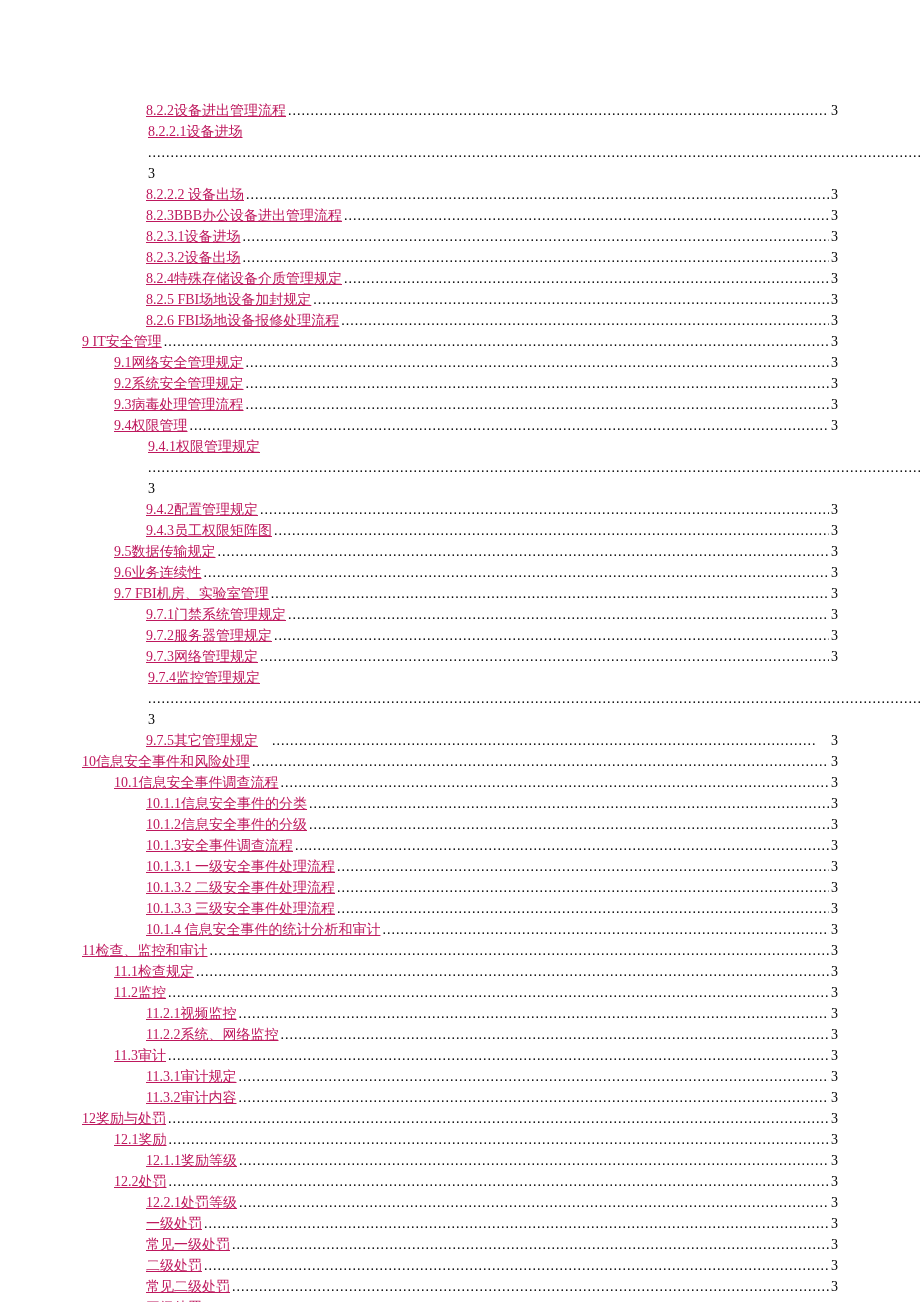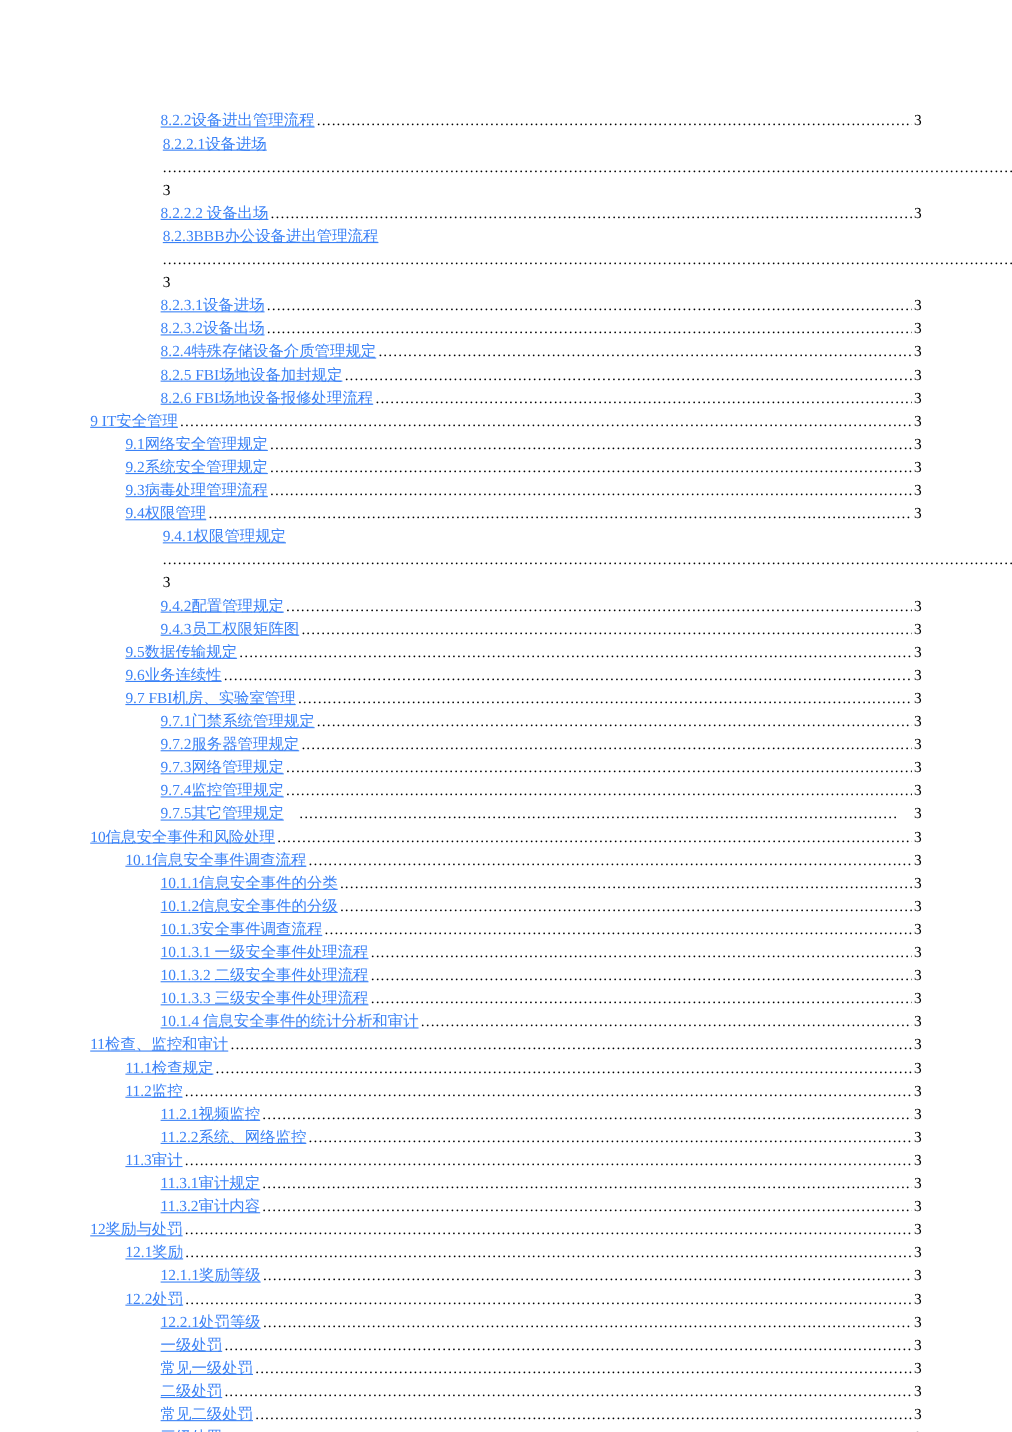--- a/index.html
+++ b/index.html
@@ -16,21 +16,21 @@
       padding: 100px 82px 60px 82px;
       box-sizing: border-box;
     }
     .toc-row {
       display: flex;
       align-items: baseline;
       line-height: 1.5;
       margin: 0;
     }
     .toc-link {
-      color: #3b82f6;
+      color: #be185d;
       text-decoration: underline;
       white-space: nowrap;
     }
     .dots {
       flex: 1 1 auto;
       overflow: hidden;
       letter-spacing: 1px;
       margin: 0 2px;
       white-space: nowrap;
     }
@@ -54,21 +54,21 @@
     <div class="toc-row" style="padding-left: 64px; flex-direction: column;">
       <a class="toc-link" href="#">8.2.2.1设备进场</a>
       <span class="dots"></span>
       <span class="pnum">3</span>
     </div>
     <div class="toc-row" style="padding-left: 64px;">
       <a class="toc-link" href="#">8.2.2.2 设备出场</a>
       <span class="dots"></span>
       <span class="pnum">3</span>
     </div>
-    <div class="toc-row" style="padding-left: 64px; flex-direction: column;">
+    <div class="toc-row" style="padding-left: 64px;">
       <a class="toc-link" href="#">8.2.3BBB办公设备进出管理流程</a>
       <span class="dots"></span>
       <span class="pnum">3</span>
     </div>
     <div class="toc-row" style="padding-left: 64px;">
       <a class="toc-link" href="#">8.2.3.1设备进场</a>
       <span class="dots"></span>
       <span class="pnum">3</span>
     </div>
     <div class="toc-row" style="padding-left: 64px;">
@@ -154,21 +154,21 @@
     <div class="toc-row" style="padding-left: 64px;">
       <a class="toc-link" href="#">9.7.2服务器管理规定</a>
       <span class="dots"></span>
       <span class="pnum">3</span>
     </div>
     <div class="toc-row" style="padding-left: 64px;">
       <a class="toc-link" href="#">9.7.3网络管理规定</a>
       <span class="dots"></span>
       <span class="pnum">3</span>
     </div>
-    <div class="toc-row" style="padding-left: 64px;">
+    <div class="toc-row" style="padding-left: 64px; flex-direction: column;">
       <a class="toc-link" href="#">9.7.4监控管理规定</a>
       <span class="dots"></span>
       <span class="pnum">3</span>
     </div>
     <div class="toc-row" style="padding-left: 64px; gap: 12px;">
       <a class="toc-link" href="#">9.7.5其它管理规定</a>
       <span class="dots"></span>
       <span class="pnum">3</span>
     </div>
     <div class="toc-row" style="padding-left: 0px;">

